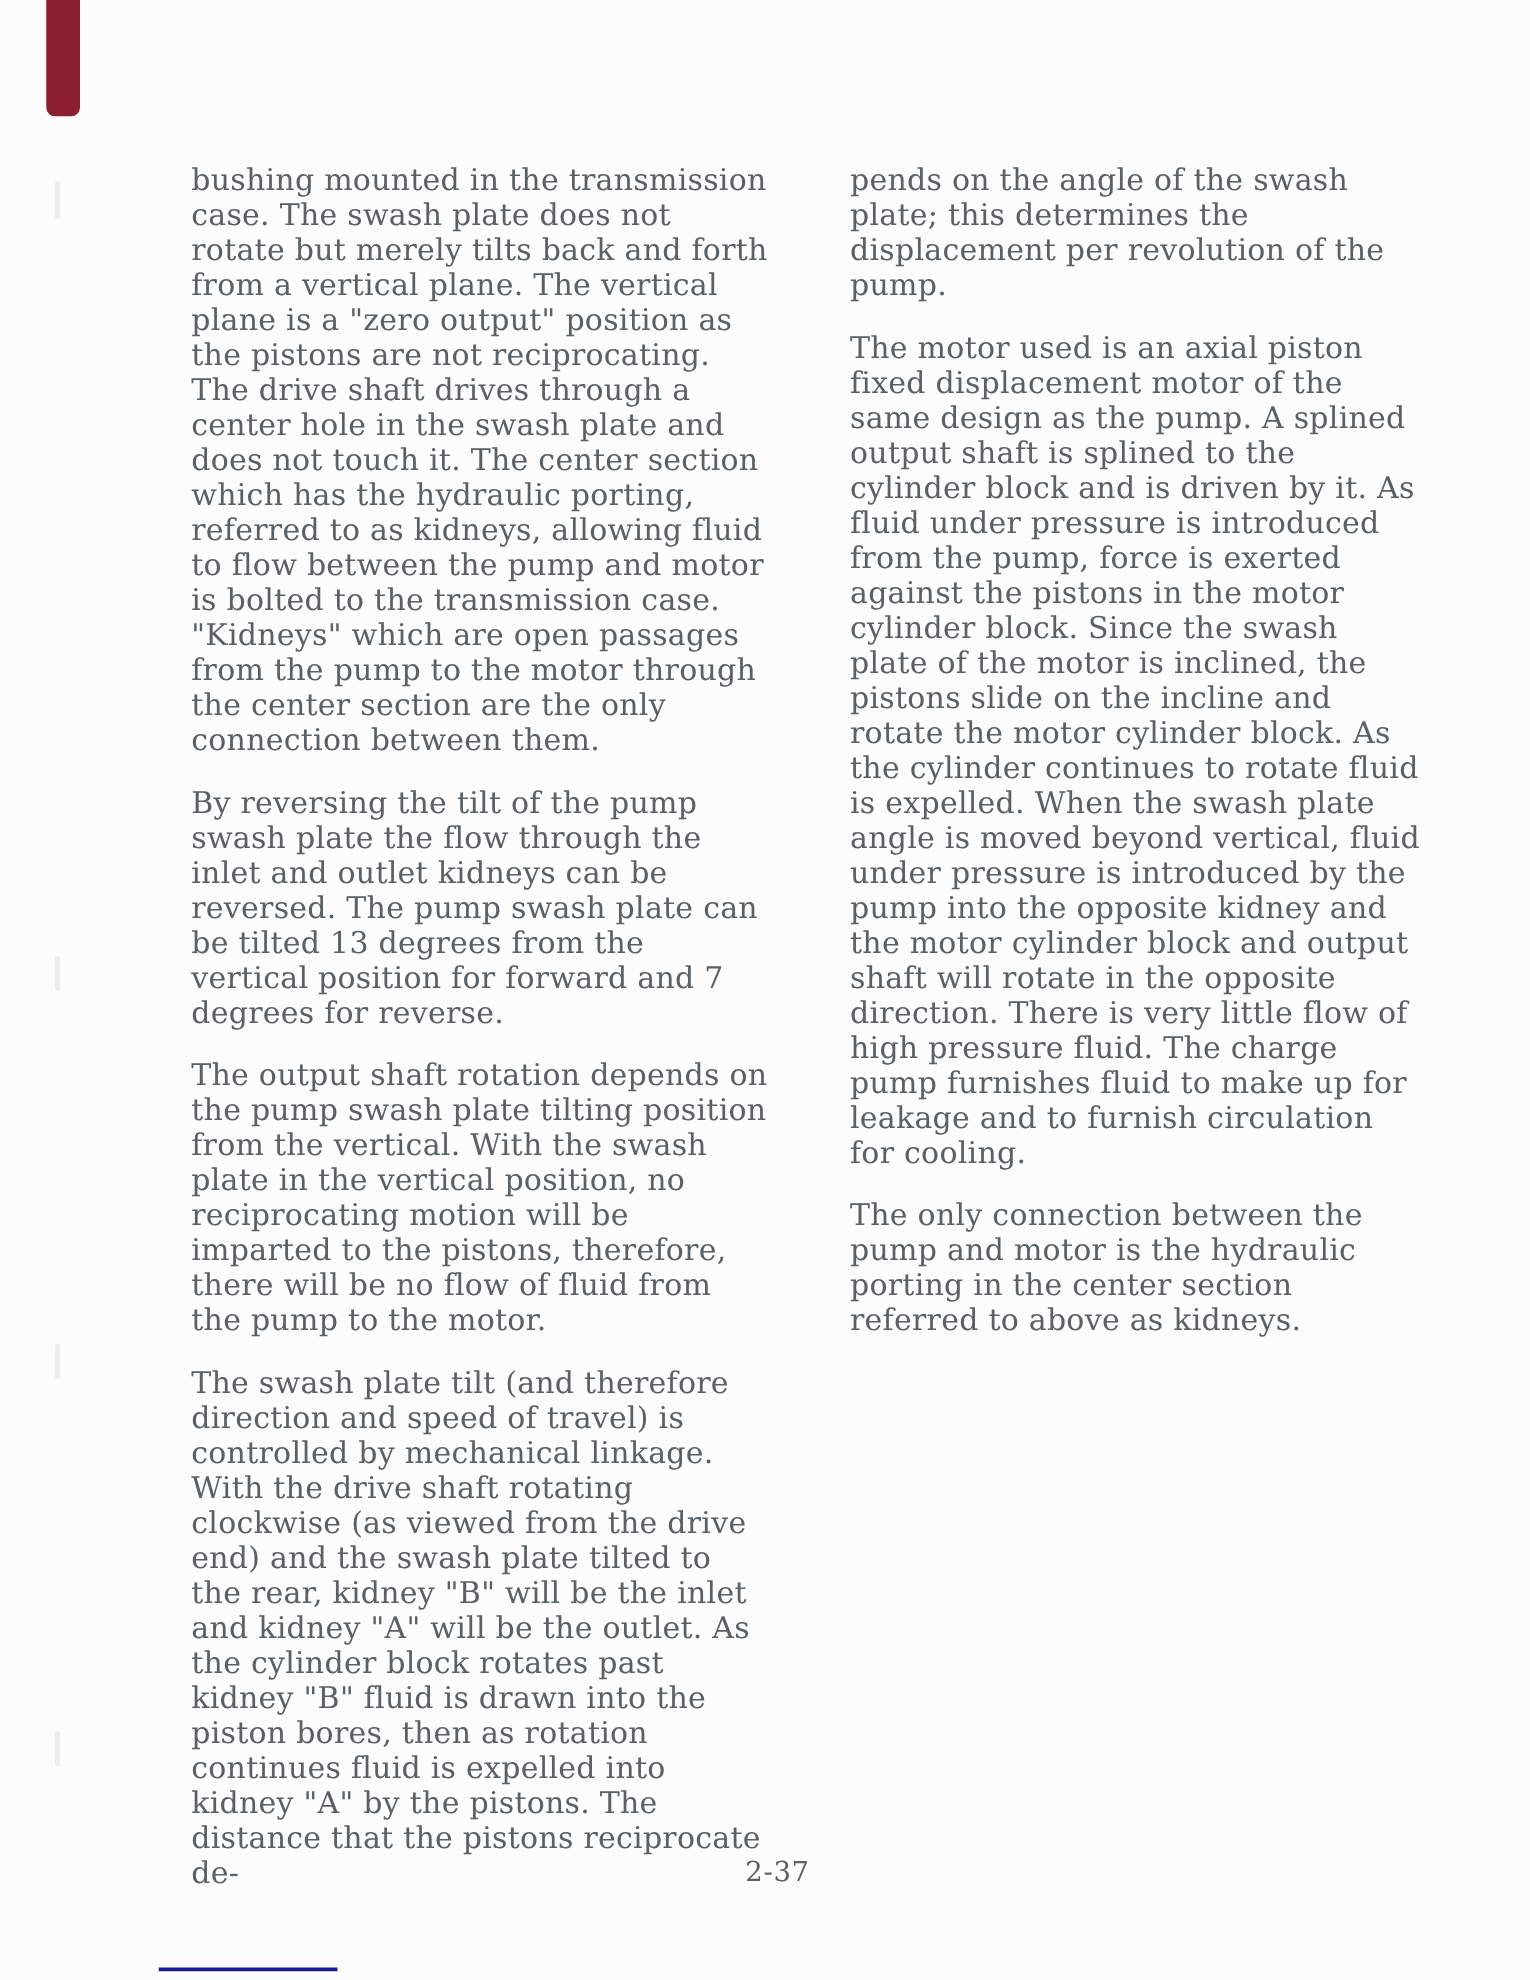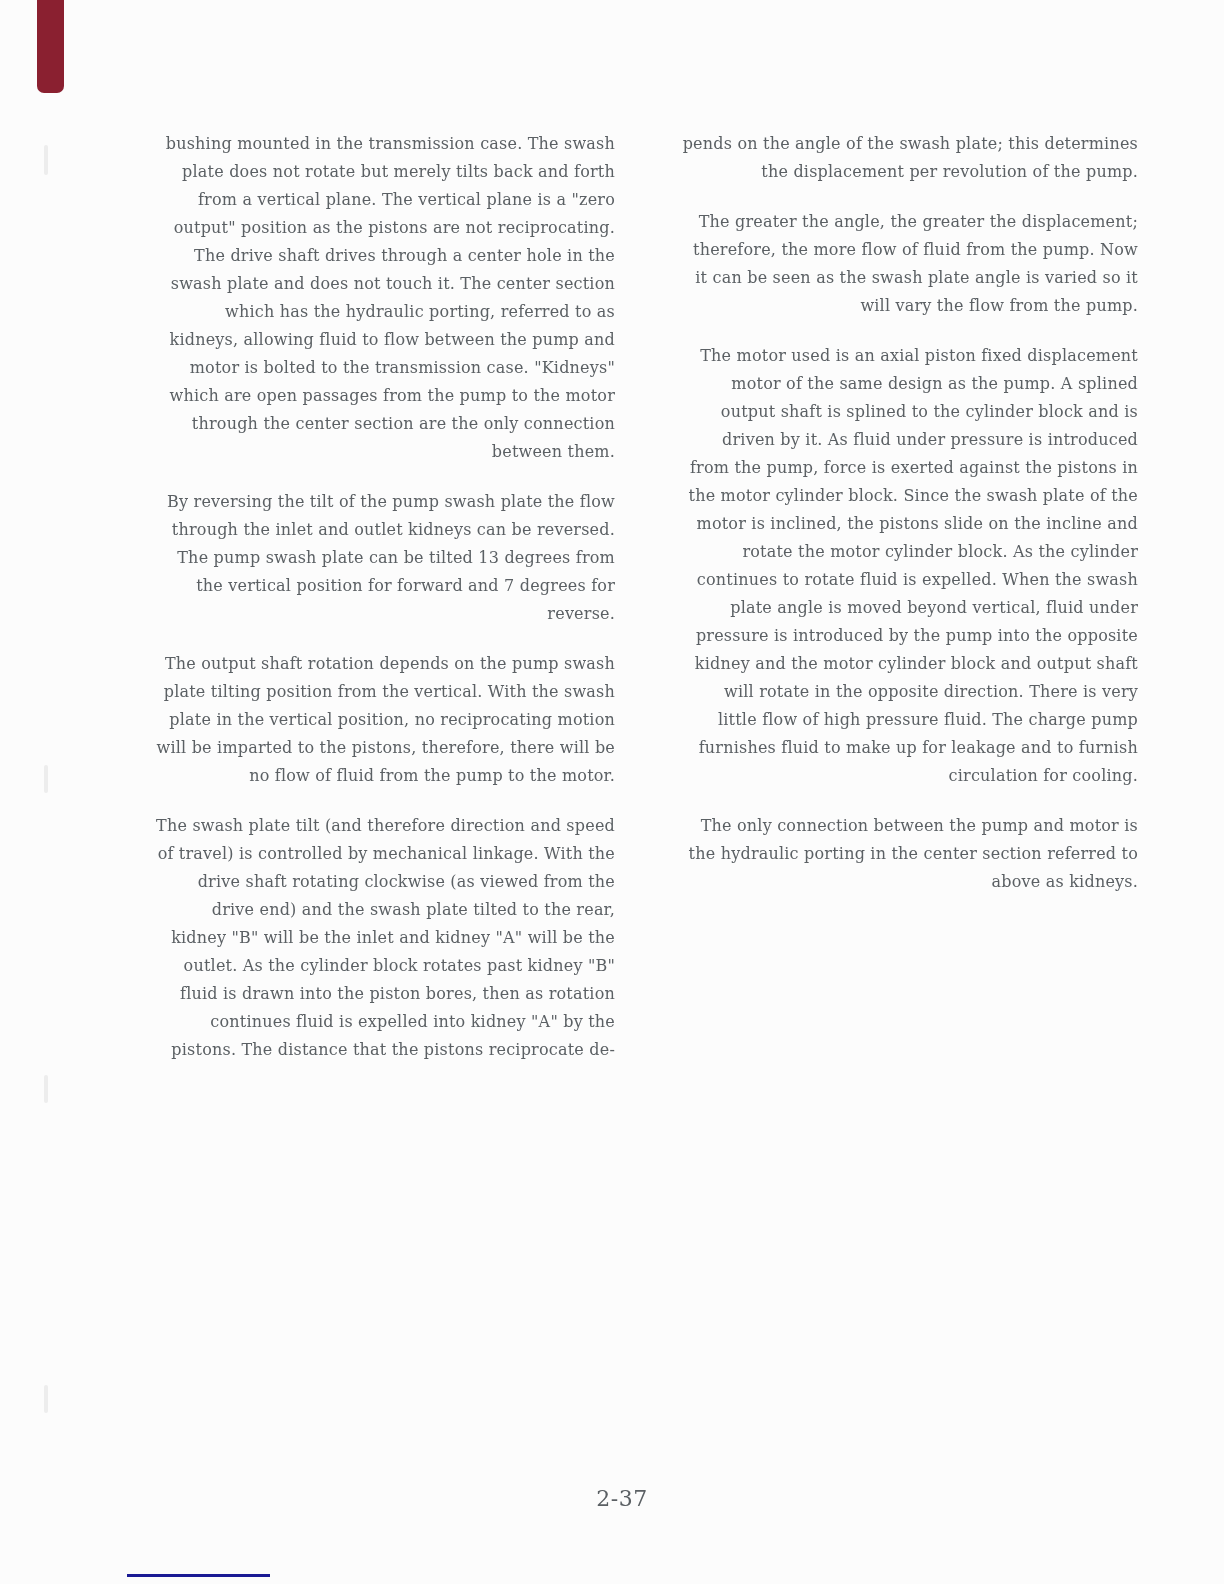--- a/index.html
+++ b/index.html
@@ -21,24 +21,24 @@
     top: -6px;
     width: 27px;
     height: 99px;
     border-radius: 7px;
     background: #8a2030;
   }
   .column {
     position: absolute;
     top: 130px;
     color: #5b6064;
-    font-size: 16px;
+    font-size: 24px;
     line-height: 28px;
     letter-spacing: 0.2px;
-    text-align: right;
+    text-align: left;
   }
   .column-left  { left: 153px; width: 462px; }
   .column-right { left: 680px; width: 458px; }
   .column p { margin: 0 0 22px 0; }
   .page-number {
     position: absolute;
     top: 1486px;
     left: 0;
     width: 1244px;
     text-align: center;
@@ -79,21 +79,20 @@
 
   <div class="column column-left">
     <p>bushing mounted in the transmission case.  The swash plate does not rotate but merely tilts back and forth from a vertical plane.  The vertical plane is a "zero output" position as the pistons are not reciprocating.  The drive shaft drives through a center hole in the swash plate and does not touch it.  The center section which has the hydraulic porting, referred to as kidneys, allowing fluid to flow between the pump and motor is bolted to the transmission case.  "Kidneys" which are open passages from the pump to the motor through the center section are the only connection between them.</p>
     <p>By reversing the tilt of the pump swash plate the flow through the inlet and outlet kidneys can be reversed.  The pump swash plate can be tilted 13 degrees from the vertical position for forward and 7 degrees for reverse.</p>
     <p>The output shaft rotation depends on the pump swash plate tilting position from the vertical.  With the swash plate in the vertical position, no reciprocating motion will be imparted to the pistons, therefore, there will be no flow of fluid from the pump to the motor.</p>
     <p>The swash plate tilt (and therefore direction and speed of travel) is controlled by mechanical linkage.  With the drive shaft rotating clockwise (as viewed from the drive end) and the swash plate tilted to the rear, kidney "B" will be the inlet and kidney "A" will be the outlet.  As the cylinder block rotates past kidney "B" fluid is drawn into the piston bores, then as rotation continues fluid is expelled into kidney "A" by the pistons.  The distance that the pistons reciprocate de-</p>
   </div>
 
   <div class="column column-right">
     <p>pends on the angle of the swash plate; this determines the displacement per revolution of the pump.</p>
-    <p>The greater the angle, the greater the displacement; therefore, the more flow of fluid from the pump.  Now it can be seen as the swash plate angle is varied so it will vary the flow from the pump.</p>
     <p>The motor used is an axial piston fixed displacement motor of the same design as the pump.  A splined output shaft is splined to the cylinder block and is driven by it.  As fluid under pressure is introduced from the pump, force is exerted against the pistons in the motor cylinder block.  Since the swash plate of the motor is inclined, the pistons slide on the incline and rotate the motor cylinder block.  As the cylinder continues to rotate fluid is expelled.  When the swash plate angle is moved beyond vertical, fluid under pressure is introduced by the pump into the opposite kidney and the motor cylinder block and output shaft will rotate in the opposite direction.  There is very little flow of high pressure fluid.  The charge pump furnishes fluid to make up for leakage and to furnish circulation for cooling.</p>
     <p>The only connection between the pump and motor is the hydraulic porting in the center section referred to above as kidneys.</p>
   </div>
 
   <div class="page-number">2-37</div>
 
   <div class="blue-line" style="background: rgb(26, 26, 148);"></div>
 
 </div>
 

